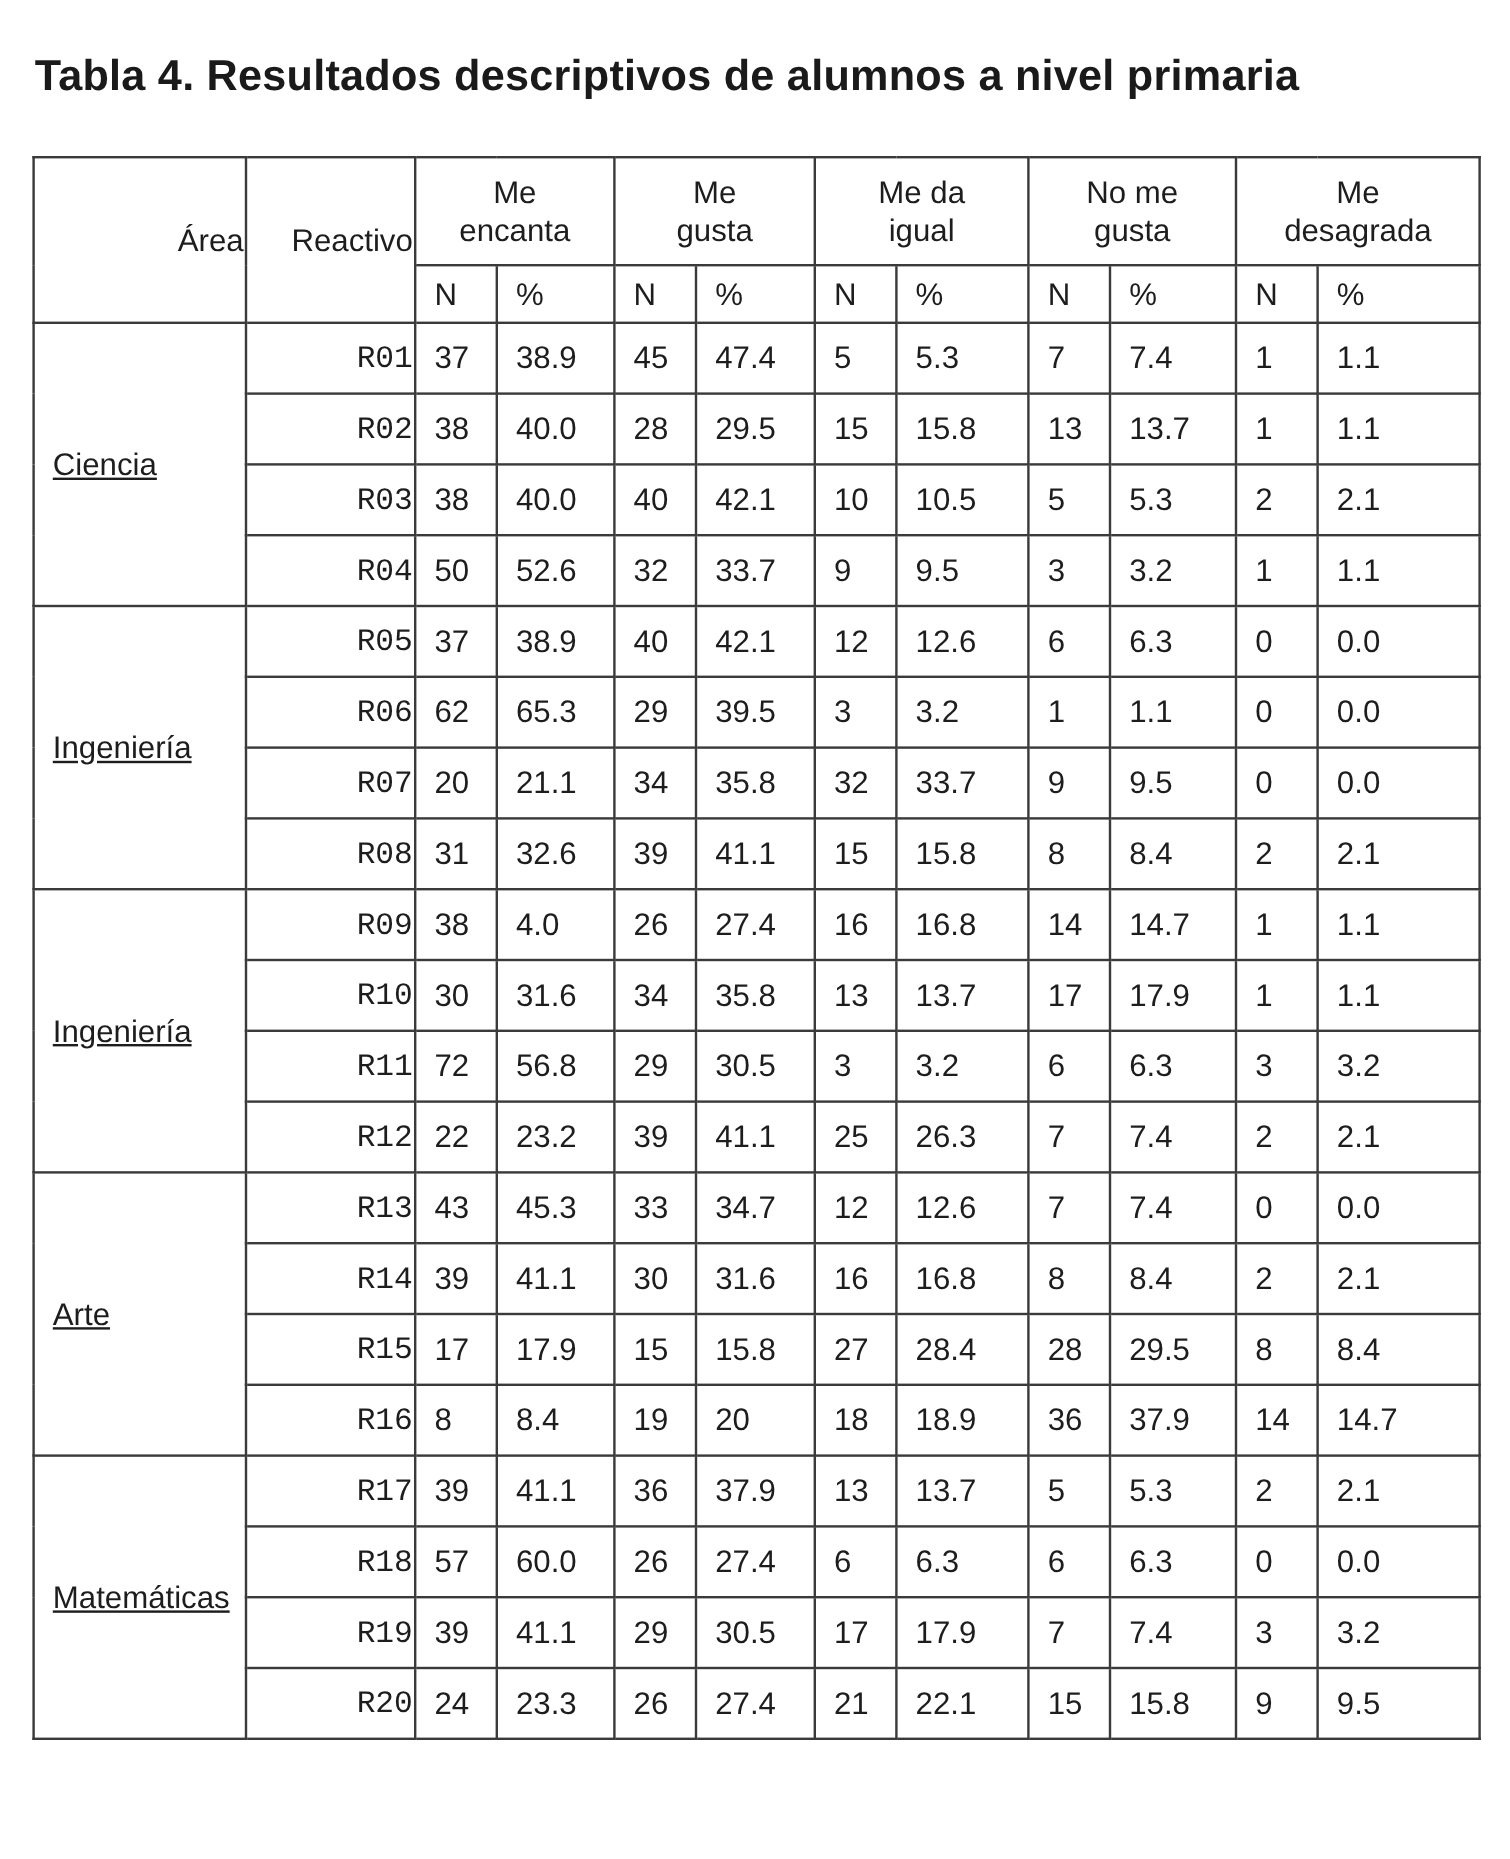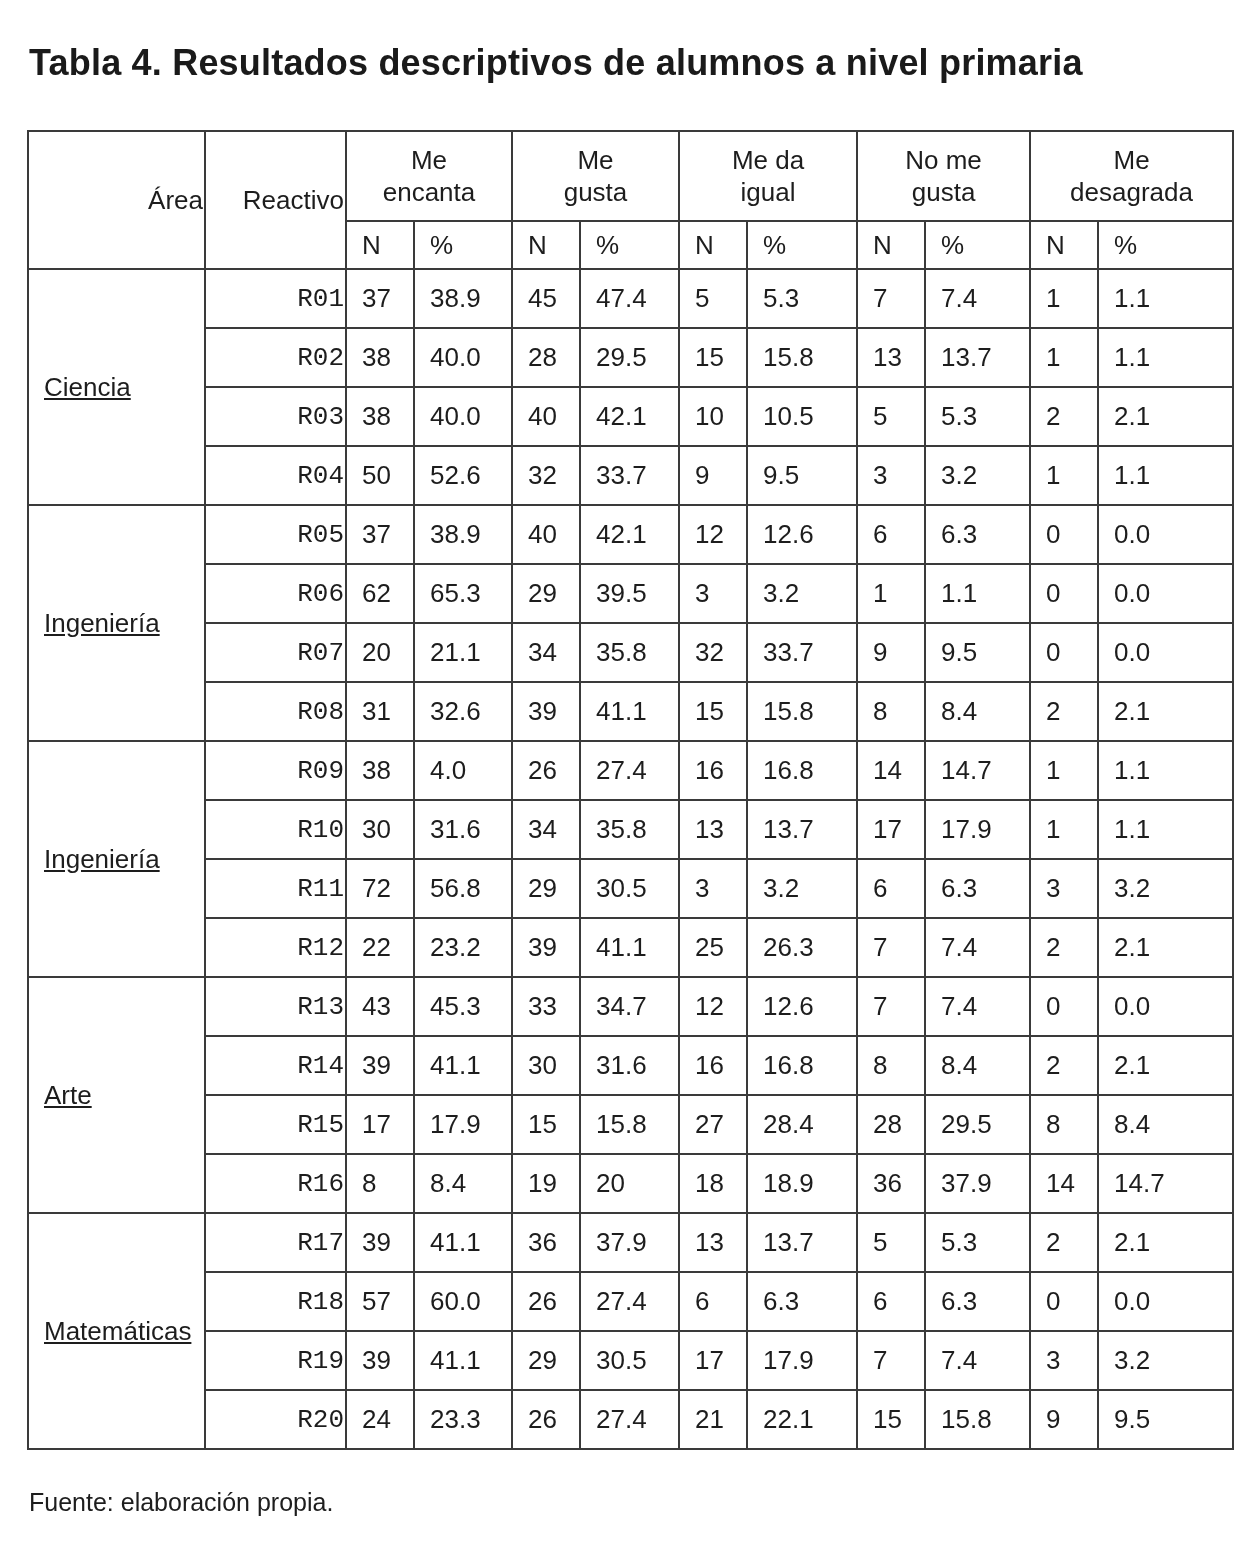--- a/index.html
+++ b/index.html
@@ -387,14 +387,13 @@
           <td class="n-cell">21</td>
           <td class="pct-cell">22.1</td>
           <td class="n-cell">15</td>
           <td class="pct-cell">15.8</td>
           <td class="n-cell">9</td>
           <td class="pct-cell">9.5</td>
         </tr>
       </tbody>
   </table>
 
-  <p class="source">Fuente: elaboración propia.</p>
 </div>
 
 </body></html>

